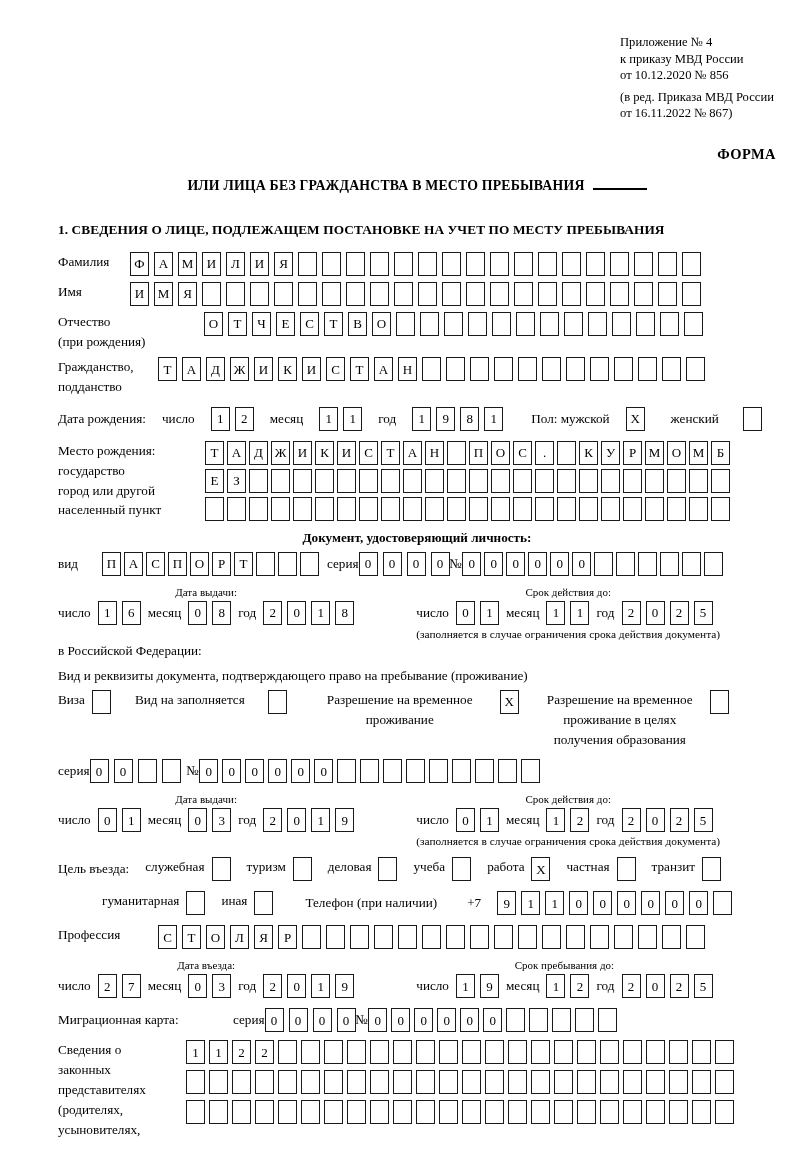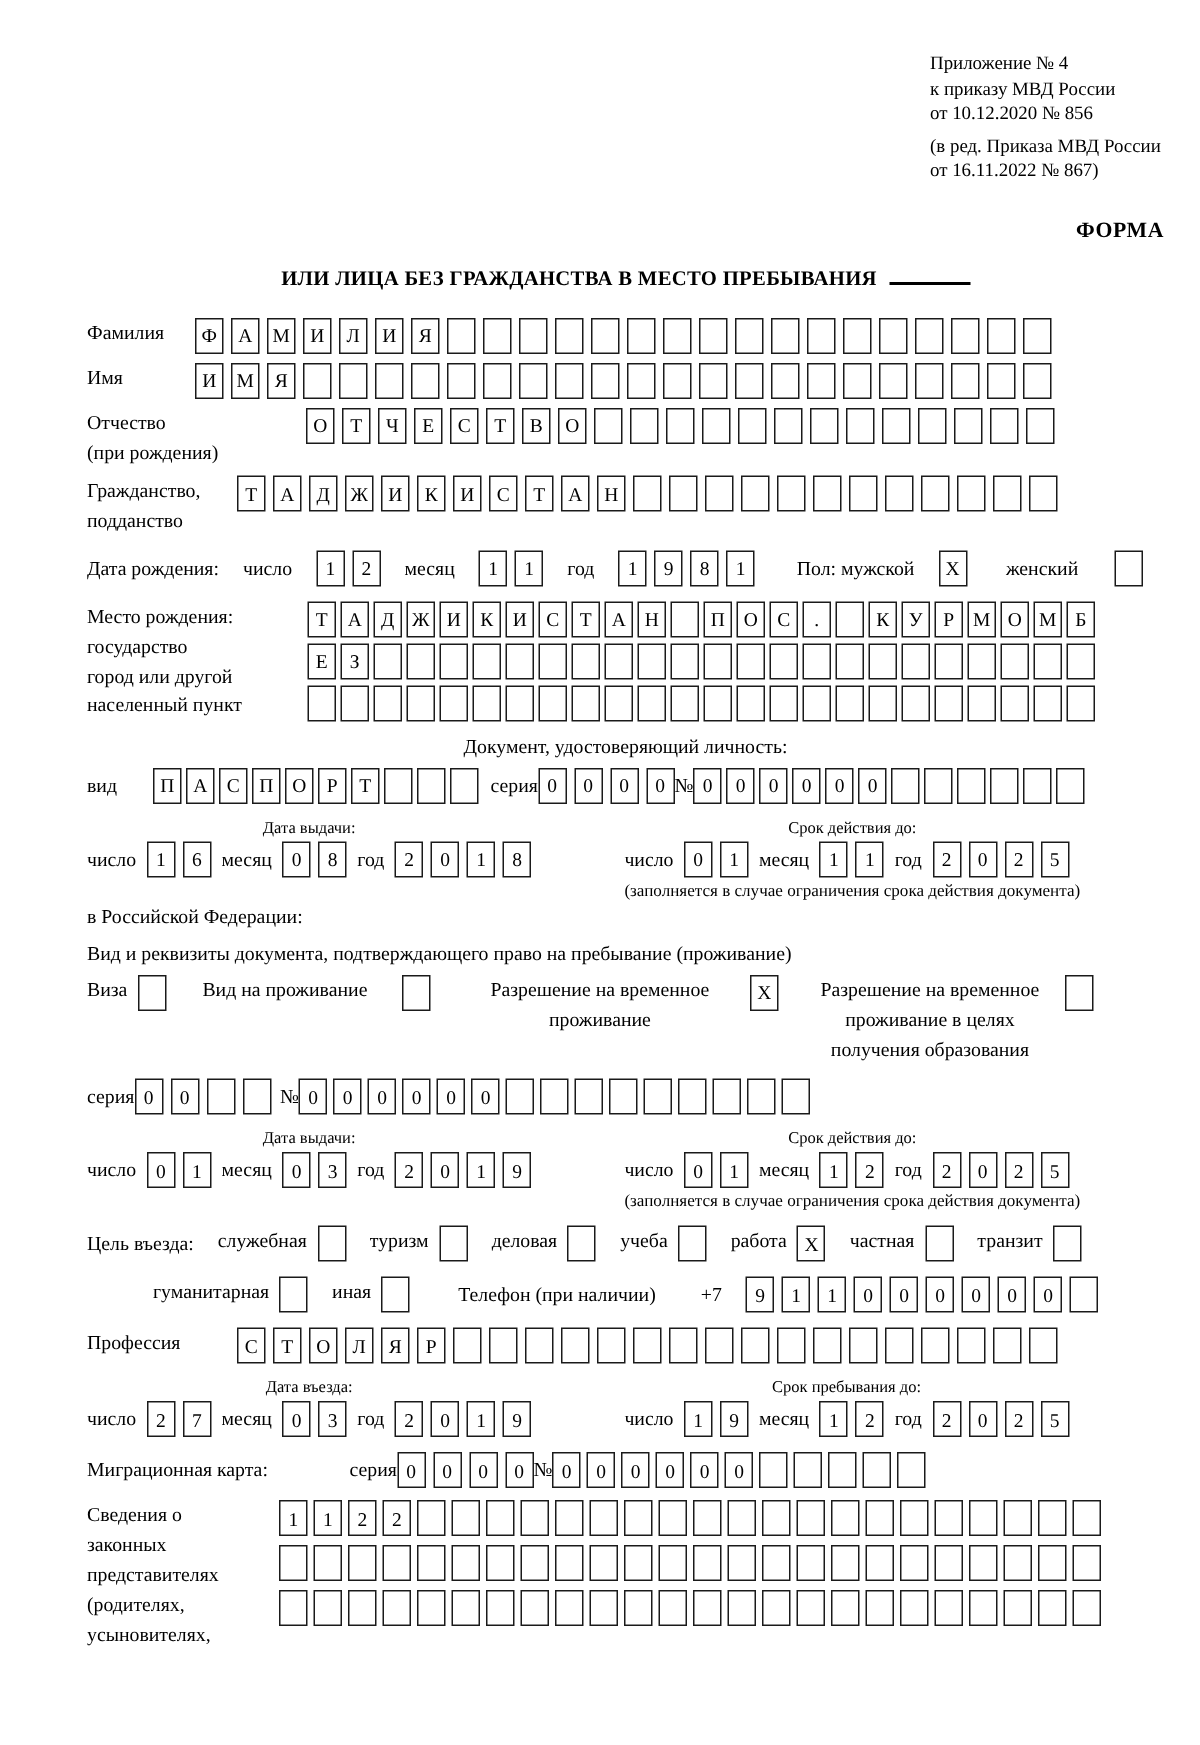--- a/index.html
+++ b/index.html
@@ -37,21 +37,21 @@
   
   .daterow{display:flex;margin-top:10px;white-space:nowrap;}
   .dgroup{flex:none;}
   .dgroup .dtitle{text-align:center;font-size:11px;}
   .dfields{display:flex;align-items:center;column-gap:7px;margin-top:3px;}
   .dnote{font-size:11.4px;margin-top:3px;}
   .gap60{width:62px;flex:none;}
   
   .opt{display:flex;align-items:flex-start;column-gap:7px;flex:none;}
   .wrap{white-space:normal;text-align:center;}
-  .doc-heading{text-align:center;font-weight:normal;font-size:13.2px;margin-top:9px;}
+  .doc-heading{text-align:center;font-weight:bold;font-size:13.2px;margin-top:9px;}
   .intro{font-size:13.2px;margin-top:9px;}
   .mt10{margin-top:10px;}
   .mt14{margin-top:14px;}
   .cgap9{column-gap:16px;}
   .cgap6{column-gap:0;}
   .cgap10{column-gap:10px;}
 </style>
 </head>
 <body>
 
@@ -66,20 +66,21 @@
       <div>от 16.11.2022 № 867)</div>
     </div>
   </div>
 
   <div class="forma">ФОРМА</div>
 
   <div class="title">
     <div><span>ИЛИ ЛИЦА БЕЗ ГРАЖДАНСТВА В МЕСТО ПРЕБЫВАНИЯ</span><span class="blank-line"></span></div>
   </div>
 
+  <div class="sec-heading">1. СВЕДЕНИЯ О ЛИЦЕ, ПОДЛЕЖАЩЕМ ПОСТАНОВКЕ НА УЧЕТ ПО МЕСТУ ПРЕБЫВАНИЯ</div>
 
   <div class="row mt14">
     <div class="lbl w72">Фамилия</div>
     <div class="cells">
         <span class="cell">Ф</span>
         <span class="cell">А</span>
         <span class="cell">М</span>
         <span class="cell">И</span>
         <span class="cell">Л</span>
         <span class="cell">И</span>
@@ -407,21 +408,21 @@
   <div class="intro">Вид и реквизиты документа, подтверждающего право на пребывание (проживание)</div>
 
   <div class="row cgap10">
     <div class="opt">
       <span class="lbl">Виза</span>
       <span class="cells">
           <span class="cell"></span>
         </span>
     </div>
     <div class="opt" style="margin-left:14px">
-      <span class="lbl">Вид на проживание</span>
+      <span class="lbl">Вид на заполняется</span>
       <span class="cells" style="margin-left:16px">
           <span class="cell"></span>
         </span>
     </div>
     <div class="opt" style="margin-left:10px">
       <span class="lbl wrap" style="width:186px">Разрешение на временное проживание</span>
       <span class="cells">
           <span class="cell">X</span>
         </span>
     </div>

